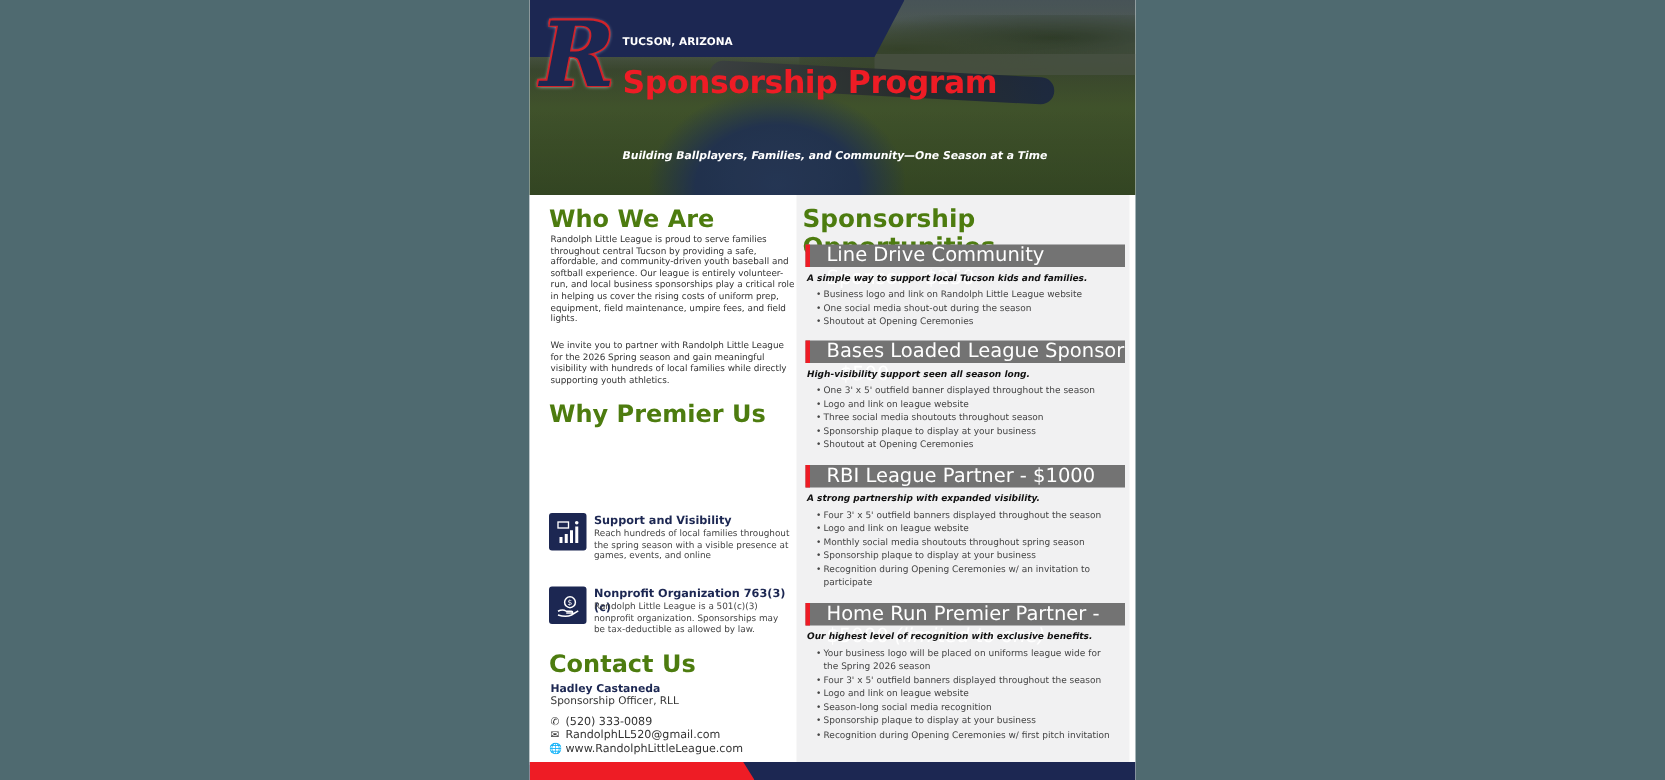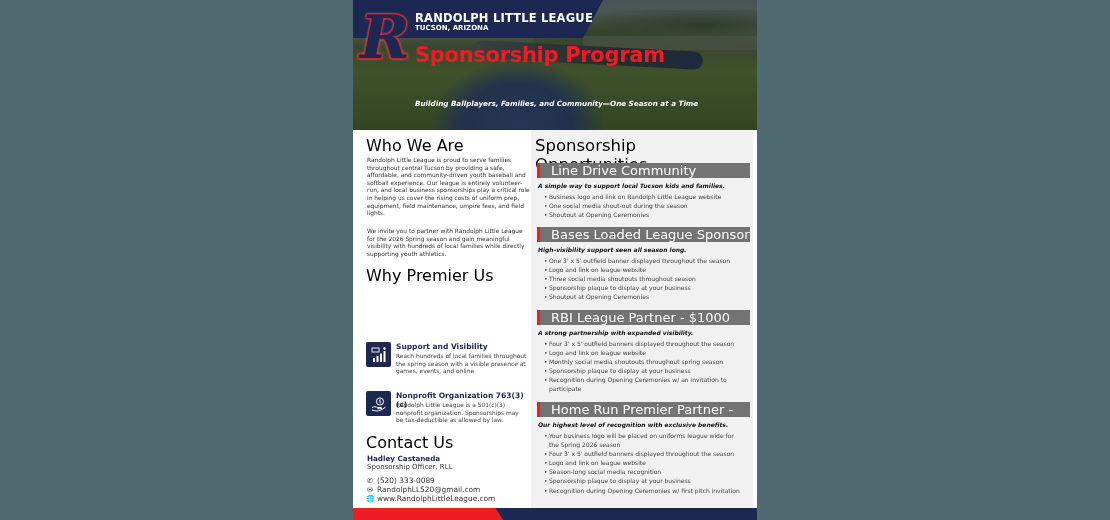--- a/index.html
+++ b/index.html
@@ -80,21 +80,21 @@
     color: #ee1c25; font-weight: bold; font-size: 21px; line-height: 24px;
     letter-spacing: -.3px;
   }
   .hero-sub {
     position: absolute; left: 62px; top: 99px;
     color: #ffffff; font-style: italic; font-weight: bold; font-size: 7.2px;
   }
   
   .left { position: absolute; left: 0; top: 130px; width: 178px; height: 380px; background: #fff; }
   .h2 {
-    color: #000000; font-weight: normal; font-size: 16px;
+    color: #4d7c0f; font-weight: bold; font-size: 16px;
     position: absolute; left: 13px;
   }
   .para {
     position: absolute; left: 14px; width: 164px;
     font-size: 5.9px; line-height: 7.6px; color: #333;
   }
   .why-item { position: absolute; left: 13px; width: 165px; height: 46px; }
   .why-icon {
     position: absolute; left: 0; top: 0;
     width: 25px; height: 25px; background: #1c2752; border-radius: 2px;
@@ -148,21 +148,20 @@
 <div class="page">
 
   <div class="hero">
     <div class="trees"></div>
     <div class="fence"></div>
     <div class="player"></div>
     <div class="bat"></div>
     <div class="shade"></div>
     <div class="banner"></div>
     <div class="logo">R</div>
-    <div class="org-name">RANDOLPH LITTLE LEAGUE</div>
     <div class="org-loc">TUCSON, ARIZONA</div>
     <div class="hero-title">
       <div>Sponsorship Program</div>
     </div>
     <div class="hero-sub">Building Ballplayers, Families, and Community—One Season at a Time</div>
   </div>
 
   <div class="left">
     <div class="h2" style="top:6px;">Who We Are</div>
     <div class="para" style="top:27px;">Randolph Little League is proud to serve families throughout central Tucson by providing a safe, affordable, and community-driven youth baseball and softball experience. Our league is entirely volunteer-run, and local business sponsorships play a critical role in helping us cover the rising costs of uniform prep, equipment, field maintenance, umpire fees, and field lights.</div>

